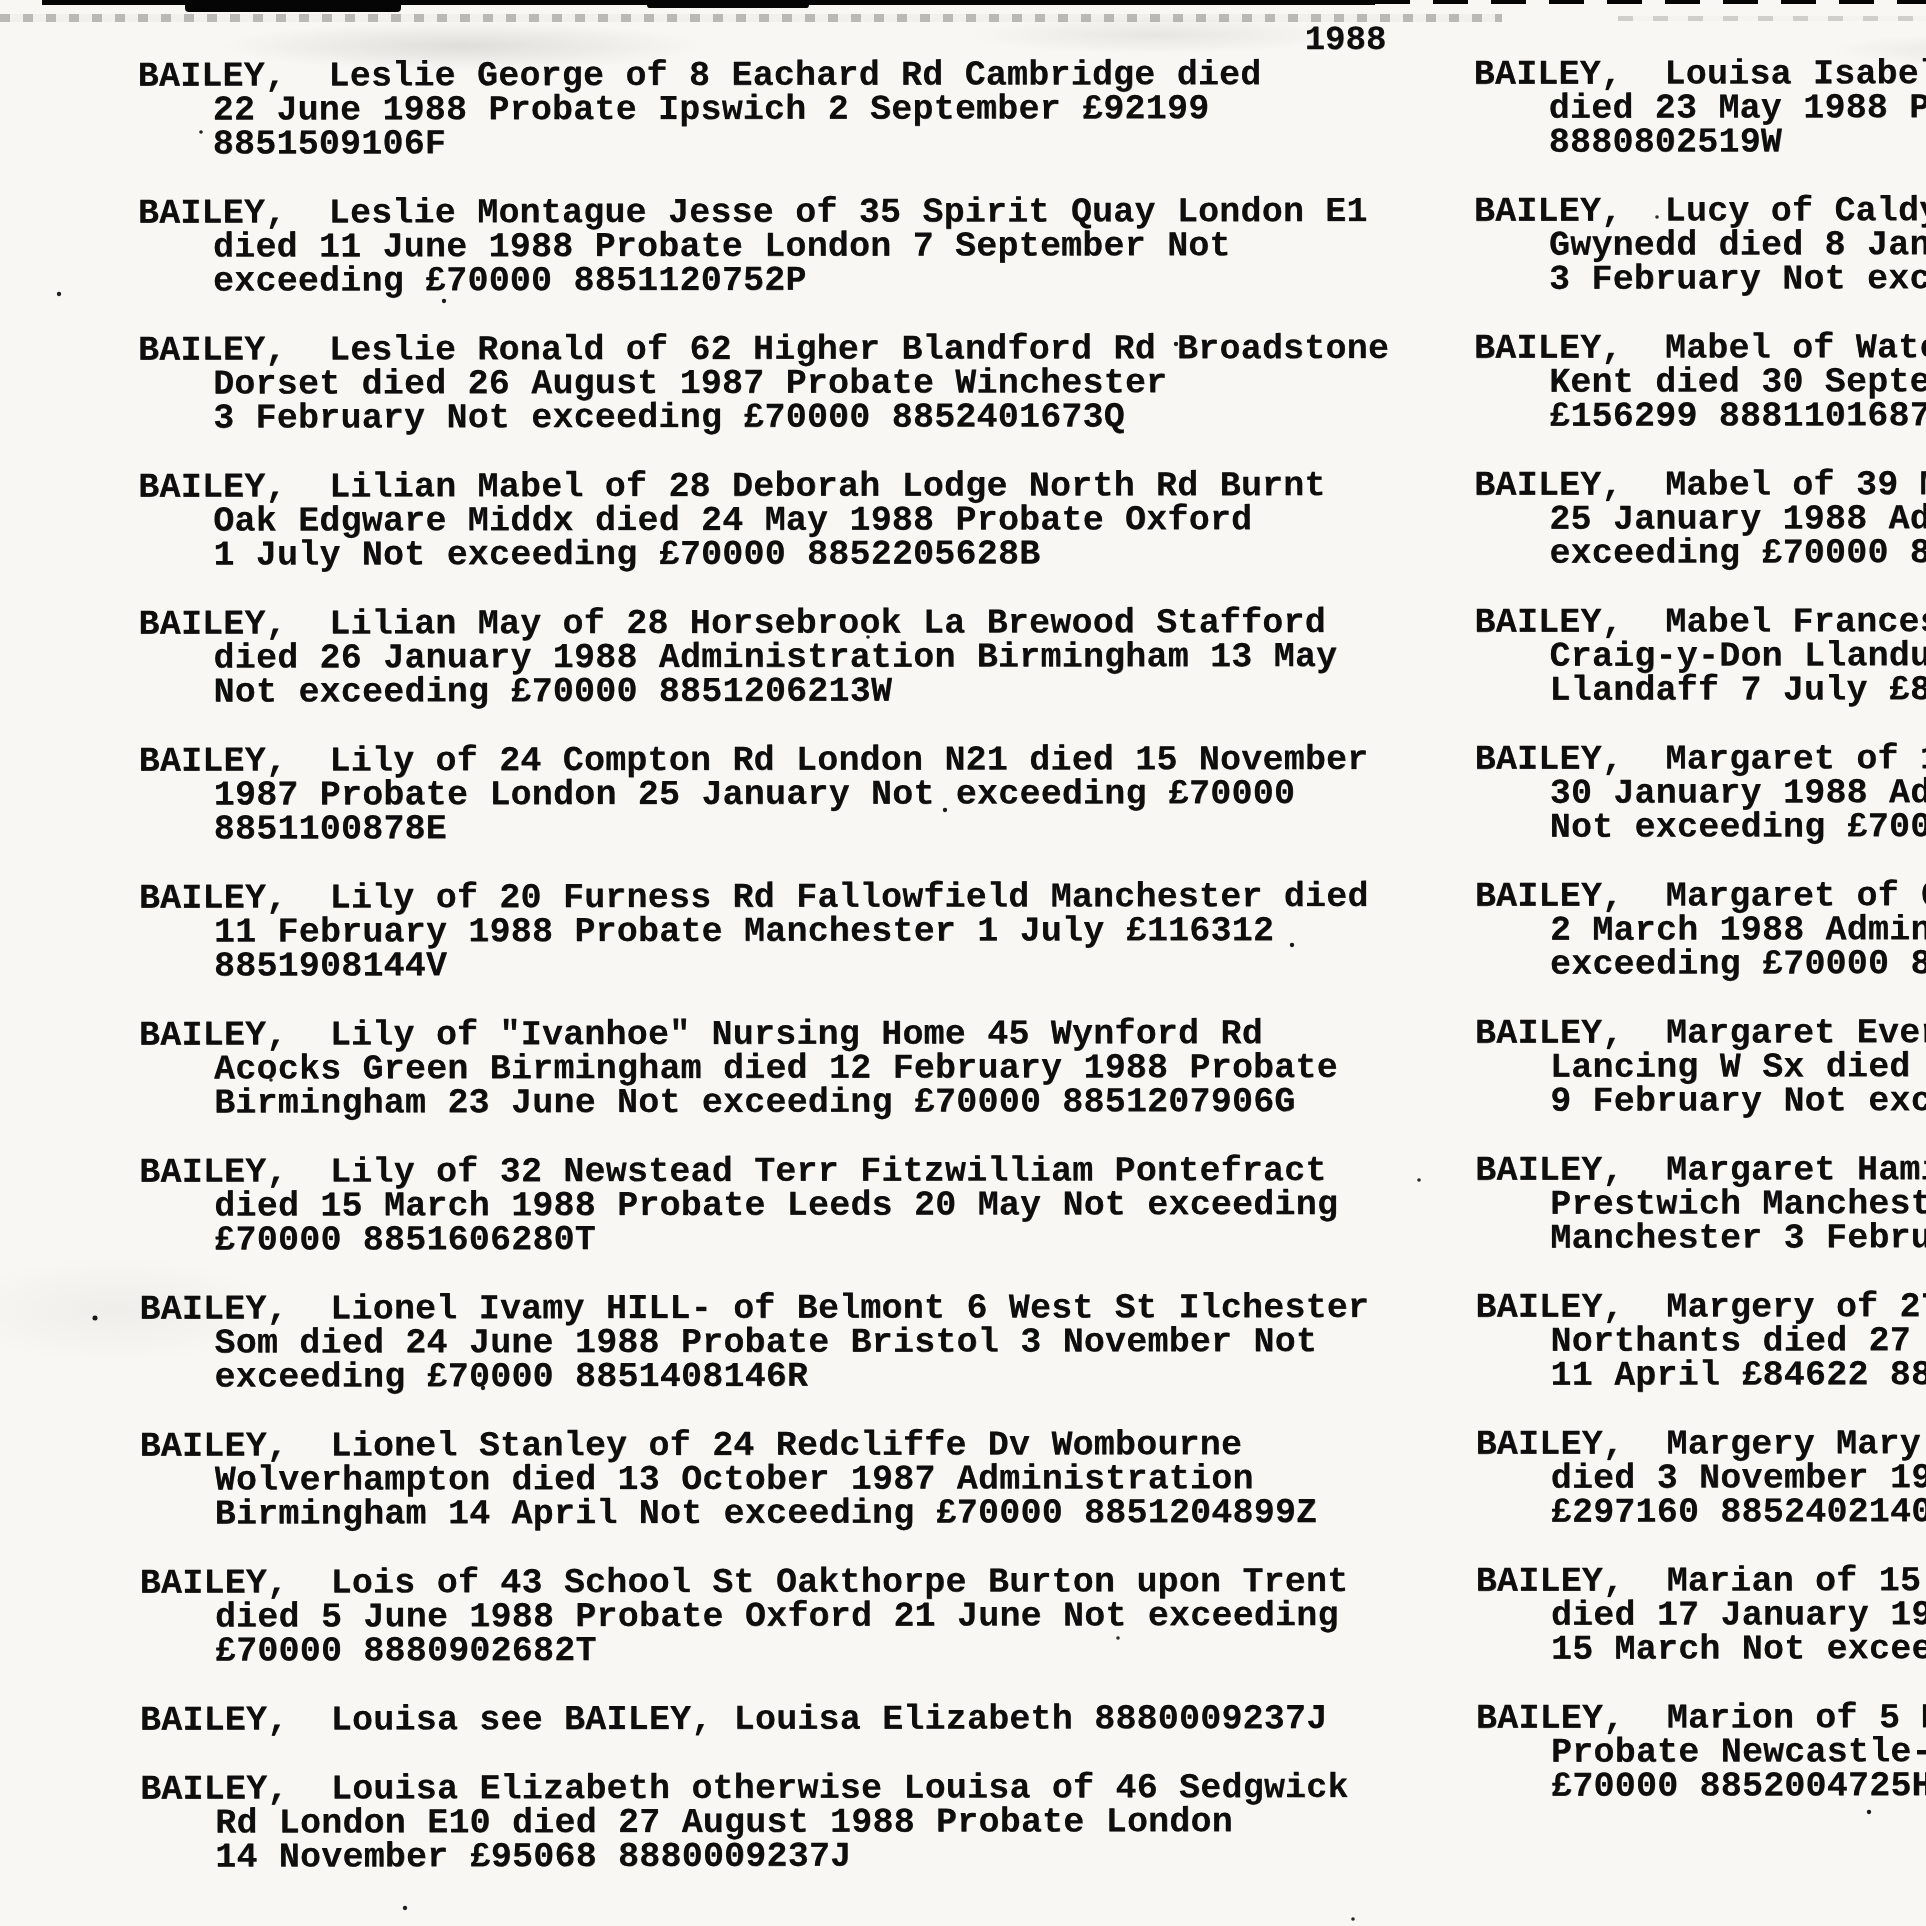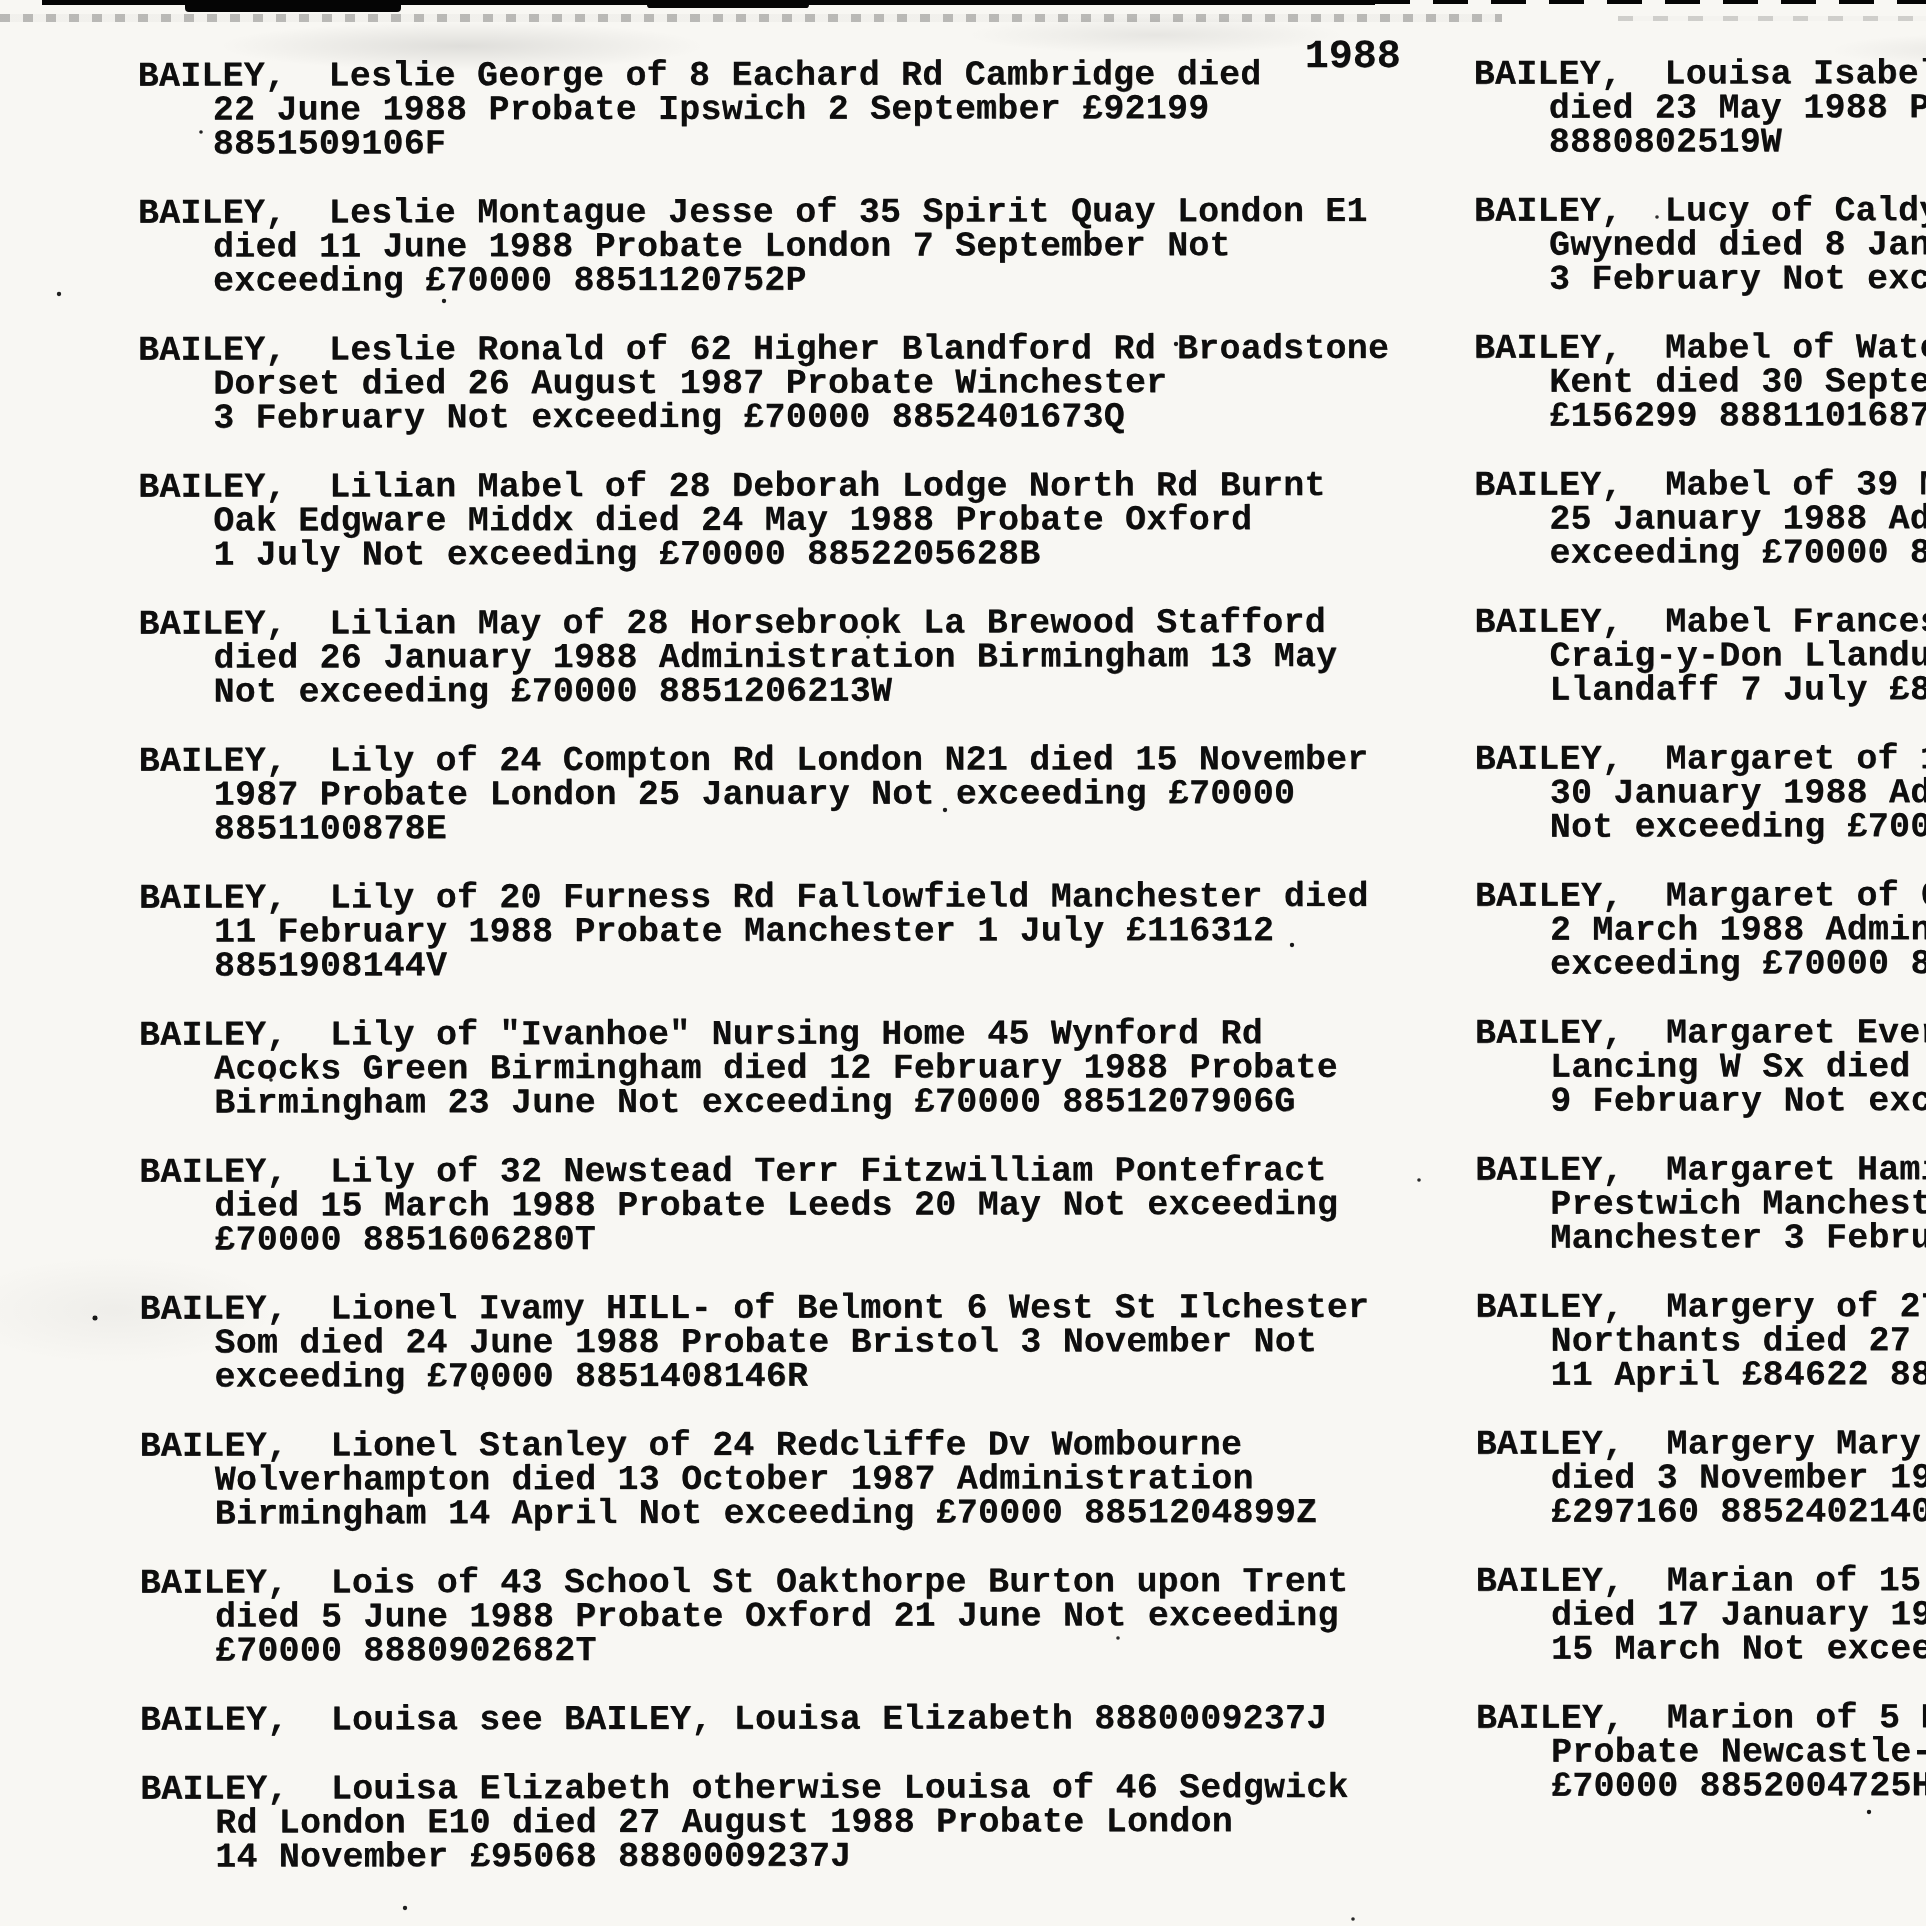--- a/index.html
+++ b/index.html
@@ -33,25 +33,24 @@
     white-space: pre;
     font-size: 35px;
     line-height: 34px;
     letter-spacing: 0.2px;
     text-shadow: 0.3px 0.3px 0.2px rgba(0,0,0,0.55);
   }
   .line.cont { padding-left: 75px; }
 
   .hdr {
     position: absolute;
-    font-size: 40px;
+    font-size: 34px;
     line-height: 40px;
     white-space: pre;
     text-shadow: 0.4px 0.4px 0.3px rgba(0,0,0,0.5);
-    margin-top: 17px;
   }
   #hdr-year  { left: 1306px; top: 20px; }
 
   
   .artifact { position: absolute; background: #050505; }
   #top-bar-solid { left: 42px; top: 0; width: 1333px; height: 4.6px; }
   #top-bar-blob1 { left: 185px; top: 0; width: 216px; height: 11.6px; border-radius: 0 0 3.9px 3.9px; }
   #top-bar-blob2 { left: 647px; top: 0; width: 162px; height: 7.7px; border-radius: 0 0 3.1px 3.1px; }
   #top-bar-dashed {
     left: 1375px; top: 0; width: 593px; height: 3.5px; background:

